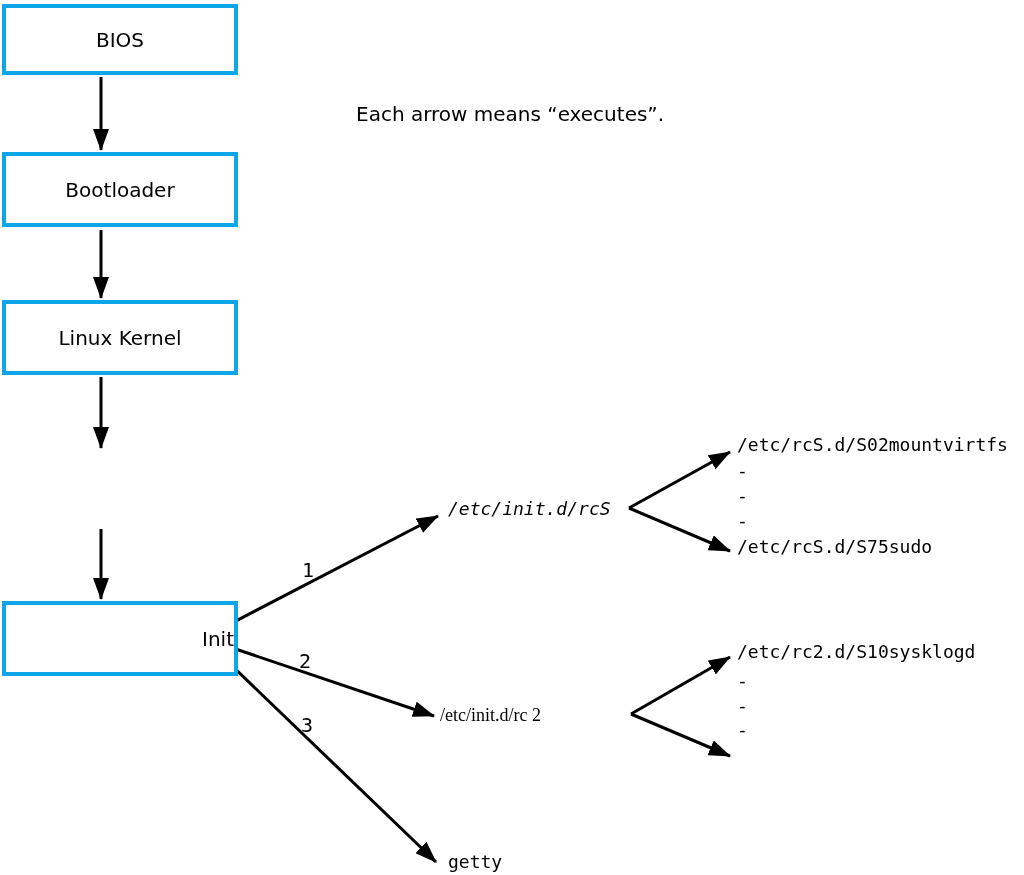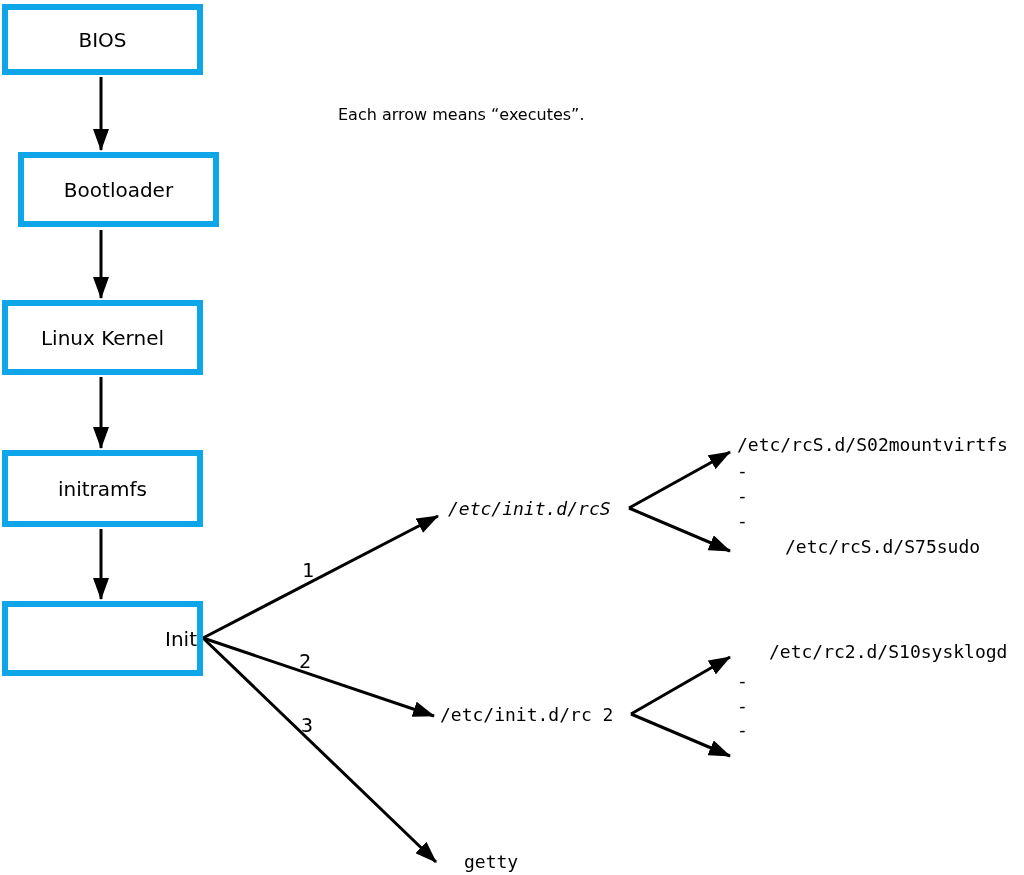--- a/index.html
+++ b/index.html
@@ -19,41 +19,41 @@
   .arrows-svg {
     position: absolute;
     left: 0;
     top: 0;
     width: 1024px;
     height: 875px;
   }
   .box {
     position: absolute;
     left: 2px;
-    width: 201px;
+    width: 236px;
     box-sizing: border-box;
-    border: 6px solid #0ea5e9;
+    border: 4px solid #0ea5e9;
     background: #ffffff;
     display: flex;
     align-items: center;
     justify-content: center;
     font-size: 20px;
     line-height: 1;
   }
   .box-bios        { top: 4px;   height: 71px; }
-  .box-bootloader  { top: 152px; height: 75px; margin-left: 16px; }
+  .box-bootloader  { top: 152px; height: 75px; }
   .box-kernel      { top: 300px; height: 75px; text-align: center; }
   .box-initramfs   { top: 450px; height: 77px; }
   .box-init        { top: 601px; height: 75px; justify-content: flex-end; }
   .caption {
     position: absolute;
-    left: 338px;
+    left: 356px;
     top: 114px;
     transform: translateY(-50%);
-    font-size: 16px;
+    font-size: 20px;
     white-space: nowrap;
   }
   .mono {
     position: absolute;
     transform: translateY(-50%);
     font-family: "DejaVu Sans Mono", monospace;
     font-size: 18px;
     line-height: 1;
     white-space: pre;
   }
@@ -95,41 +95,38 @@
 
   <div class="box box-bios">
     <span>BIOS</span>
   </div>
   <div class="box box-bootloader">
     <span>Bootloader</span>
   </div>
   <div class="box box-kernel">
     <span>Linux Kernel</span>
   </div>
-  <div class="box box-initramfs">
-    <span>initramfs</span>
-  </div>
   <div class="box box-init">
     <span>Init</span>
   </div>
 
   <div class="caption">Each arrow means “executes”.</div>
 
   <div class="num" style="left:308px; top:570px;">1</div>
   <div class="num" style="left:305px; top:661px;">2</div>
   <div class="num" style="left:307px; top:725px;">3</div>
 
   <div class="mono" style="left:448px; top:509px;font-style:italic;">/etc/init.d/rcS</div>
-  <div class="mono" style="left:440px; top:715px;">/etc/init.d/rc 2</div>
-  <div class="mono" style="left:448px; top:862px;margin-left:16px;">getty</div>
+  <div class="mono" style="left:440px; top:715px;font-family:Liberation Serif, serif;">/etc/init.d/rc 2</div>
+  <div class="mono" style="left:448px; top:862px;">getty</div>
 
   <div class="mono" style="left:737px; top:445px;">/etc/rcS.d/S02mountvirtfs</div>
   <div class="mono" style="left:737px; top:471px;">-</div>
   <div class="mono" style="left:737px; top:496px;">-</div>
   <div class="mono" style="left:737px; top:521px;">-</div>
-  <div class="mono" style="left:737px; top:547px;margin-left:48px;">/etc/rcS.d/S75sudo</div>
+  <div class="mono" style="left:737px; top:547px;">/etc/rcS.d/S75sudo</div>
 
-  <div class="mono" style="left:737px; top:652px;margin-left:32px;">/etc/rc2.d/S10sysklogd</div>
+  <div class="mono" style="left:737px; top:652px;">/etc/rc2.d/S10sysklogd</div>
   <div class="mono" style="left:737px; top:681px;">-</div>
   <div class="mono" style="left:737px; top:706px;">-</div>
   <div class="mono" style="left:737px; top:730px;">-</div>
 
 </div>
 
 </body></html>

